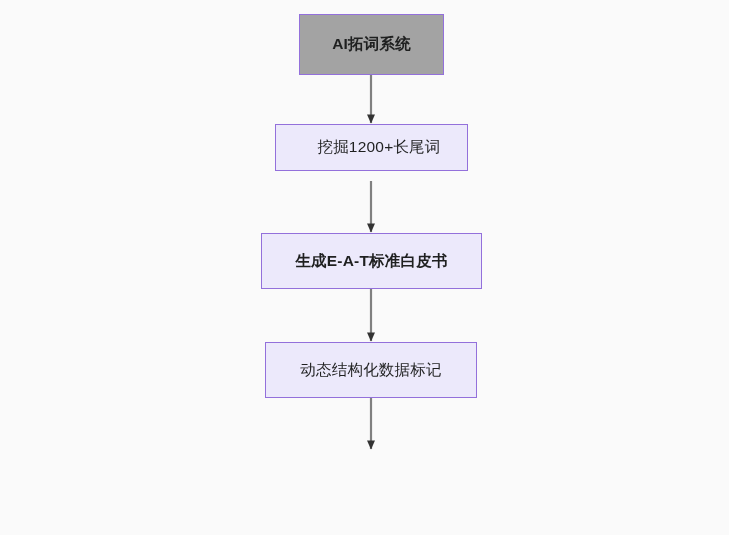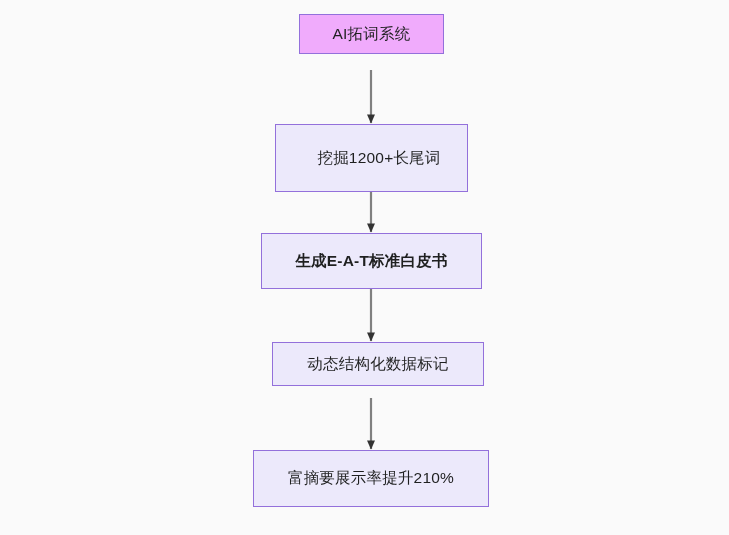--- a/index.html
+++ b/index.html
@@ -68,33 +68,30 @@
       <line x1="371" y1="181" x2="371" y2="232" stroke="#808080" stroke-width="2.2" marker-end="url(#arrowhead)"></line>
     </g>
     <g>
       <line x1="371" y1="289" x2="371" y2="341" stroke="#808080" stroke-width="2.2" marker-end="url(#arrowhead)"></line>
     </g>
     <g>
       <line x1="371" y1="398" x2="371" y2="449" stroke="#808080" stroke-width="2.2" marker-end="url(#arrowhead)"></line>
     </g>
   </svg>
 
-  <div class="flow-node" id="node-1" style="left: 299px; top: 14px; width: 145px; height: 40px; background: #f0abfc; border-color: rgb(147, 112, 219); color: rgb(31, 32, 32);">
+  <div class="flow-node" id="node-1" style="left: 299px; top: 14px; width: 145px; height: 61px; background: #a3a3a3; border-color: rgb(147, 112, 219); color: rgb(31, 32, 32); font-weight: bold;">
     <span class="node-label">AI拓词系统</span>
   </div>
 
-  <div class="flow-node" id="node-2" style="left: 275px; top: 124px; width: 193px; height: 68px; background: rgb(236, 233, 251); border-color: rgb(147, 112, 219); color: rgb(31, 32, 32); padding-left: 15px;">
+  <div class="flow-node" id="node-2" style="left: 275px; top: 124px; width: 193px; height: 47px; background: rgb(236, 233, 251); border-color: rgb(147, 112, 219); color: rgb(31, 32, 32); padding-left: 15px;">
     <span class="node-label">挖掘1200+长尾词</span>
   </div>
 
   <div class="flow-node" id="node-3" style="left: 261px; top: 233px; width: 221px; height: 56px; background: rgb(236, 233, 251); border-color: rgb(147, 112, 219); color: rgb(31, 32, 32); font-weight: bold;">
     <span class="node-label">生成E-A-T标准白皮书</span>
   </div>
 
-  <div class="flow-node" id="node-4" style="left: 265px; top: 342px; width: 212px; height: 44px; background: rgb(236, 233, 251); border-color: rgb(147, 112, 219); color: rgb(31, 32, 32); margin-left: 7px;">
+  <div class="flow-node" id="node-4" style="left: 265px; top: 342px; width: 212px; height: 56px; background: rgb(236, 233, 251); border-color: rgb(147, 112, 219); color: rgb(31, 32, 32);">
     <span class="node-label">动态结构化数据标记</span>
   </div>
 
-  <div class="flow-node" id="node-5" style="left: 253px; top: 450px; width: 236px; height: 57px; background: rgb(236, 233, 251); border-color: rgb(147, 112, 219); color: rgb(31, 32, 32);">
-    <span class="node-label">富摘要展示率提升210%</span>
-  </div>
 
 </div>
 
 </body></html>

